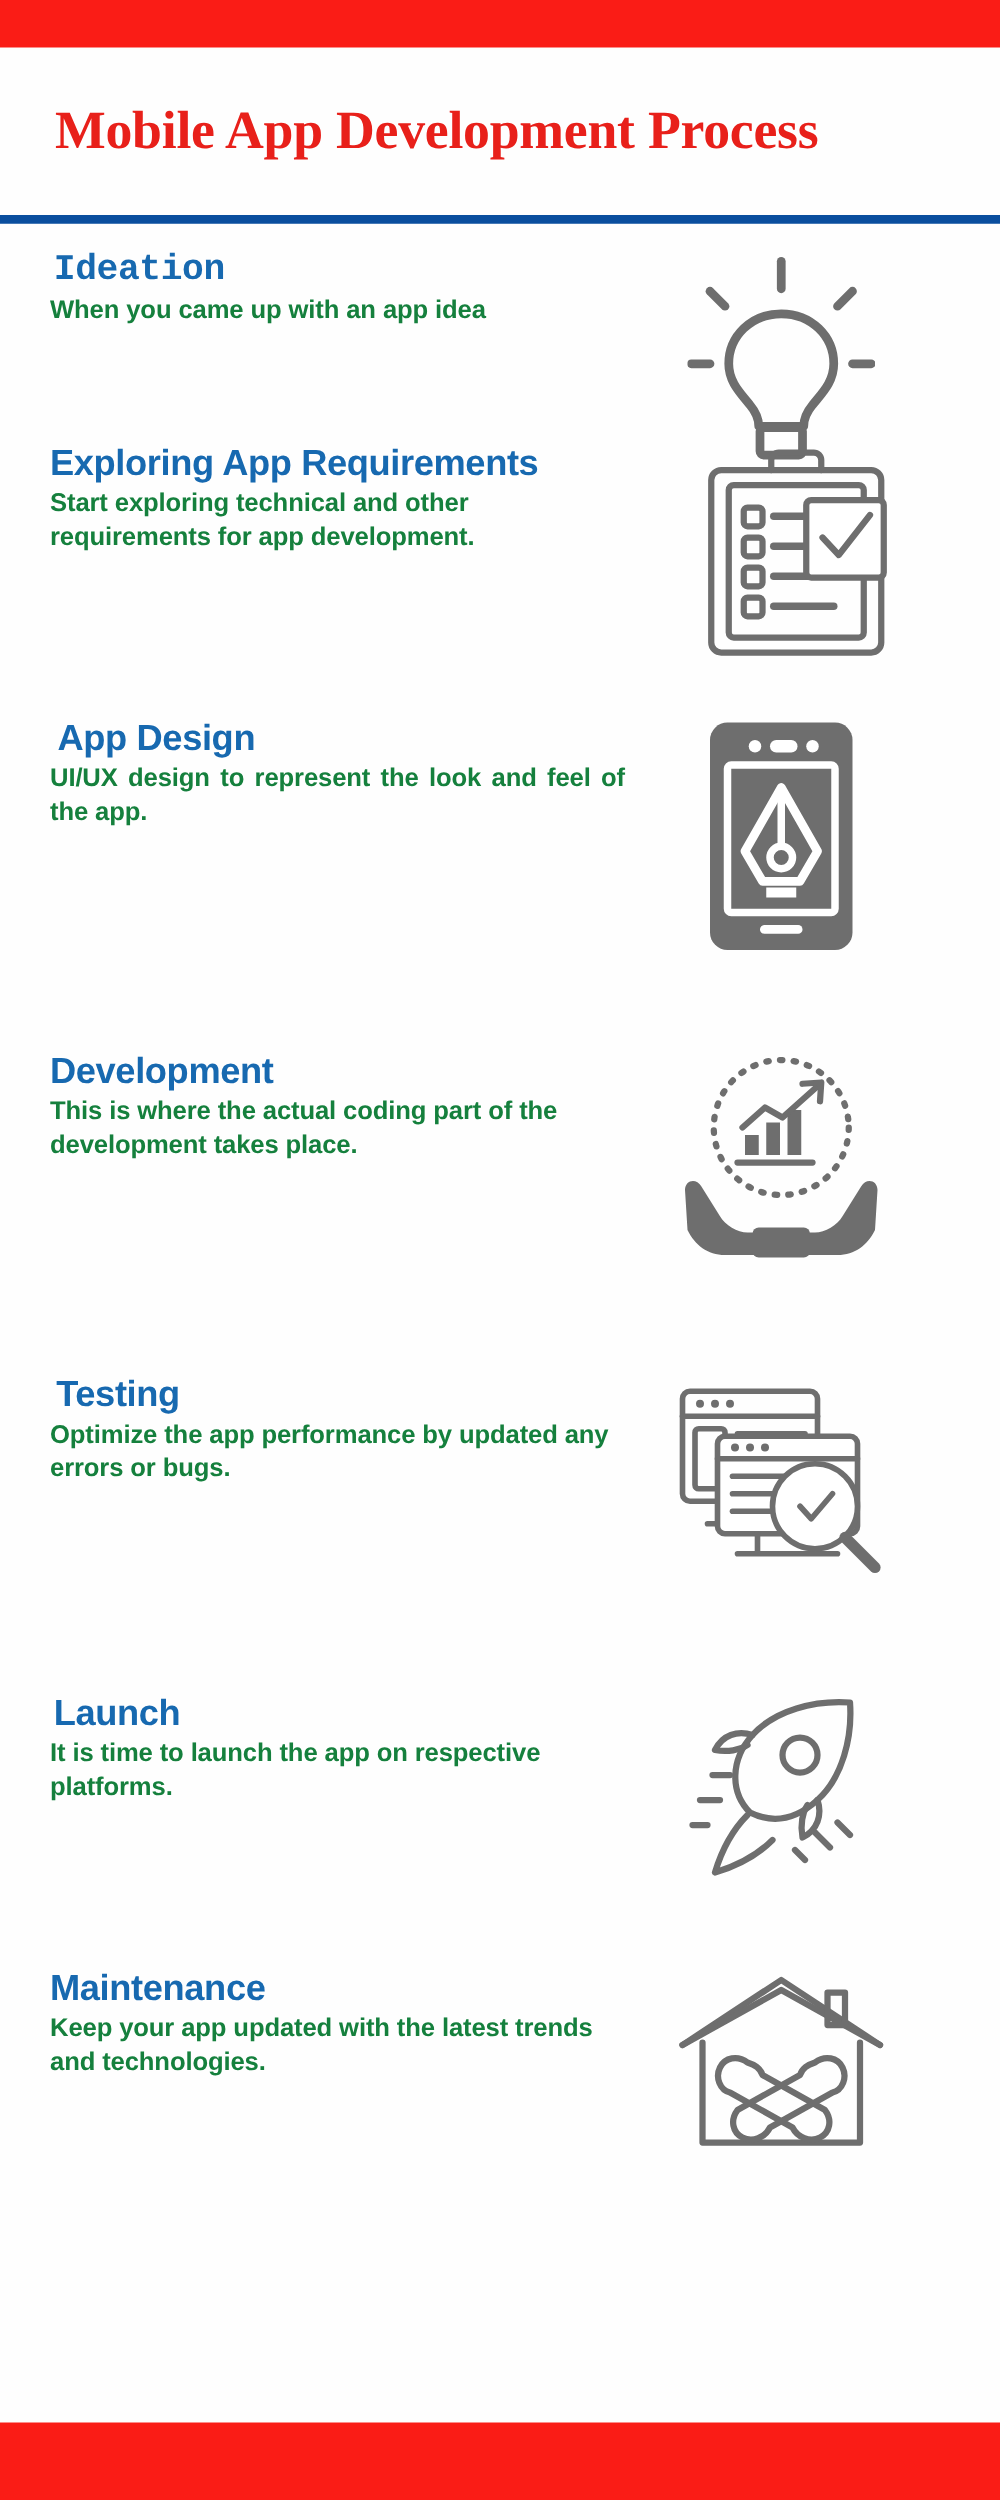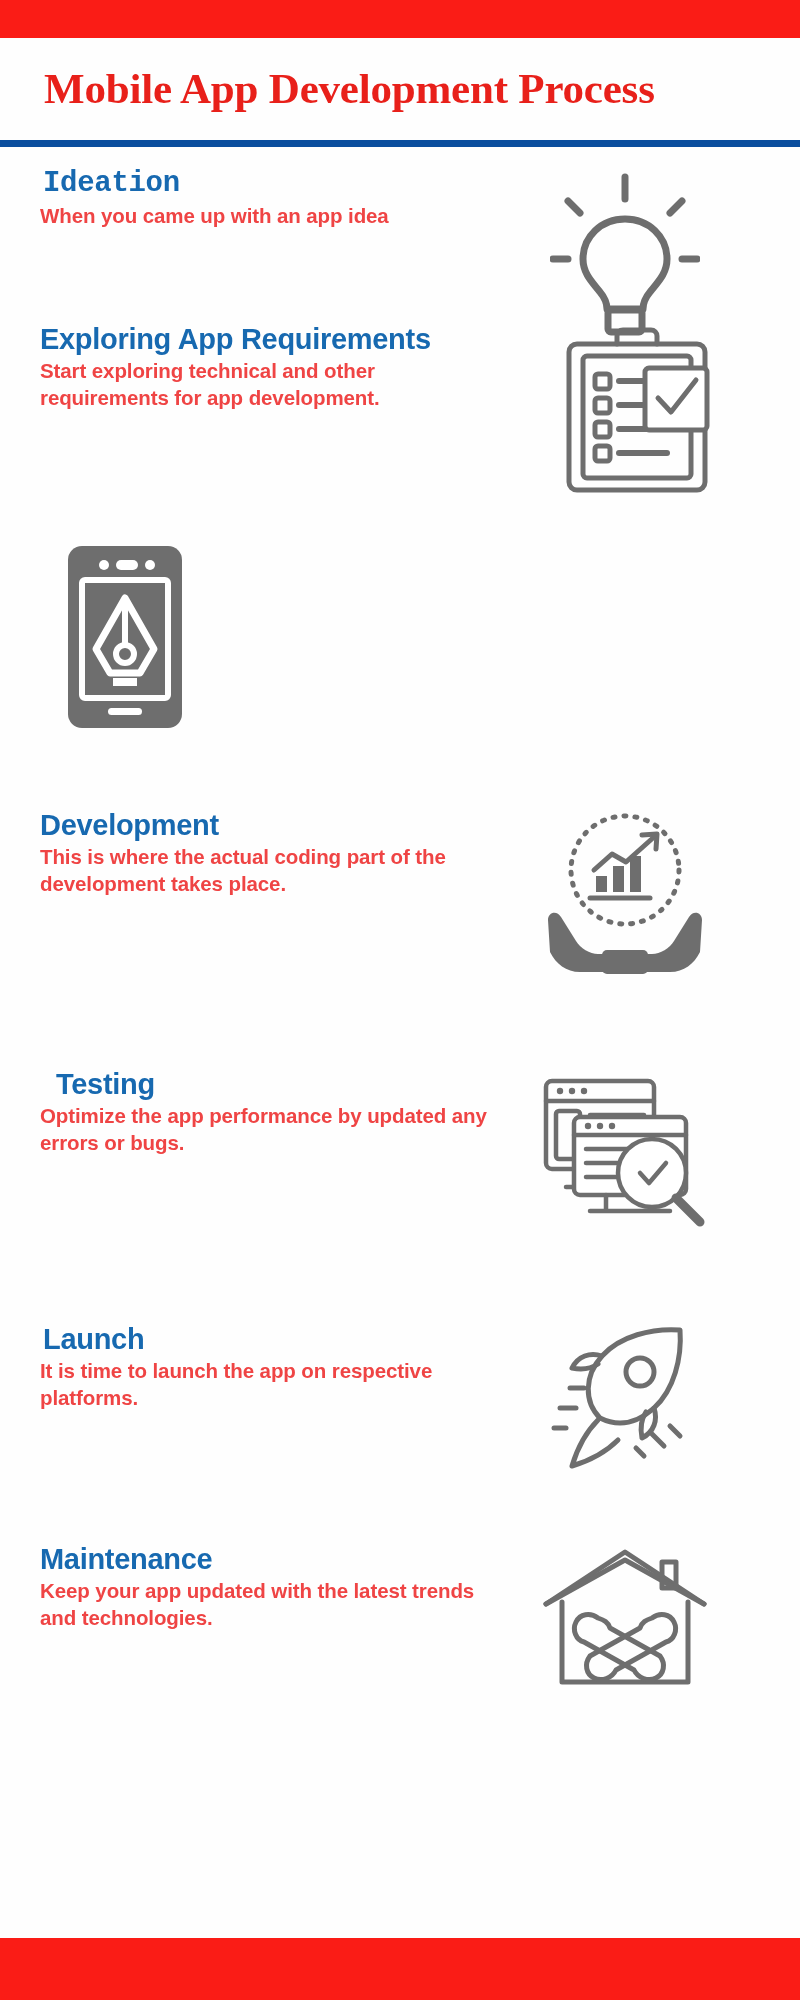--- a/index.html
+++ b/index.html
@@ -32,21 +32,21 @@
   }
   .bar-bottom {
     width: 100%;
     height: 62px;
     background: #fa1c16;
     flex: 0 0 auto;
   }
 
   .title-zone {
     flex: 0 0 auto;
-    height: 102px;
+    height: 134px;
     display: flex;
     align-items: center;
     padding-left: 44px;
     box-sizing: border-box;
   }
   .page-title {
     font-family: "Liberation Serif", "DejaVu Serif", serif;
     font-weight: bold;
     font-size: 43px;
     letter-spacing: -0.2px;
@@ -84,21 +84,21 @@
     font-weight: bold;
     color: #1769b0;
     font-size: 29px;
     line-height: 1.18;
     margin: 0 0 1px 0;
     letter-spacing: -0.3px;
   }
   .step-body {
     font-family: "Liberation Sans", sans-serif;
     font-weight: bold;
-    color: #ef4444;
+    color: #15803d;
     font-size: 20.5px;
     line-height: 1.33;
     margin: 0;
     letter-spacing: -0.1px;
   }
   .step-body.justify { text-align: justify; text-align-last: left; }
 
   .step-icon {
     width: 250px;
     display: flex;
@@ -109,21 +109,21 @@
 
   
   .s1 { top: 20px; }
   .s1 .step-head { margin-left: 3px; font-family: Liberation Mono, monospace; }
   .s2 { top: 175px; gap: 12px; }
   .s2 .step-head { font-size: 29px; }
   .s3 { top: 395px; }
   .s3 .step-head { margin-left: 6px; }
   .s4 { top: 661px; }
   .s5 { top: 920px; }
-  .s5 .step-head { margin-left: 16px; }
+  .s5 .step-head { margin-left: 5px; }
   .s6 { top: 1175px; }
   .s6 .step-head { margin-left: 3px; }
   .s7 { top: 1395px; }
 </style>
 </head>
 <body>
 
 <div class="page">
 
   <div class="bar-top"></div>
@@ -172,20 +172,24 @@
           <line x1="62" y1="83" x2="92" y2="83" stroke-width="6"></line>
           <line x1="62" y1="107" x2="110" y2="107" stroke-width="6"></line>
           <line x1="62" y1="131" x2="110" y2="131" stroke-width="6"></line>
           <rect x="88" y="46" width="62" height="62" rx="4" fill="#ffffff"></rect>
           <path d="M101 76 L114 90 L139 58"></path>
         </svg>
       </div>
     </div>
 
     <div class="step s3">
+      <div class="step-text">
+        <div class="step-head">App Design</div>
+        <div class="step-body justify">UI/UX design to represent the look and feel of the app.</div>
+      </div>
       <div class="step-icon">
         <svg width="130" height="190" viewBox="0 0 130 190" fill="none">
           <rect x="8" y="4" width="114" height="182" rx="14" fill="#6e6e6e"></rect>
           <rect x="22" y="38" width="86" height="118" rx="3" fill="none" stroke="#ffffff" stroke-width="6"></rect>
           <circle cx="44" cy="23" r="5" fill="#ffffff"></circle>
           <rect x="56" y="18" width="22" height="10" rx="5" fill="#ffffff"></rect>
           <circle cx="90" cy="23" r="5" fill="#ffffff"></circle>
           <rect x="48" y="166" width="34" height="7" rx="3.5" fill="#ffffff"></rect>
           <path d="M65 56 L94 107 L80 131 L50 131 L36 107 Z" fill="none" stroke="#ffffff" stroke-width="7" stroke-linejoin="round"></path>
           <line x1="65" y1="62" x2="65" y2="106" stroke="#ffffff" stroke-width="6"></line>

